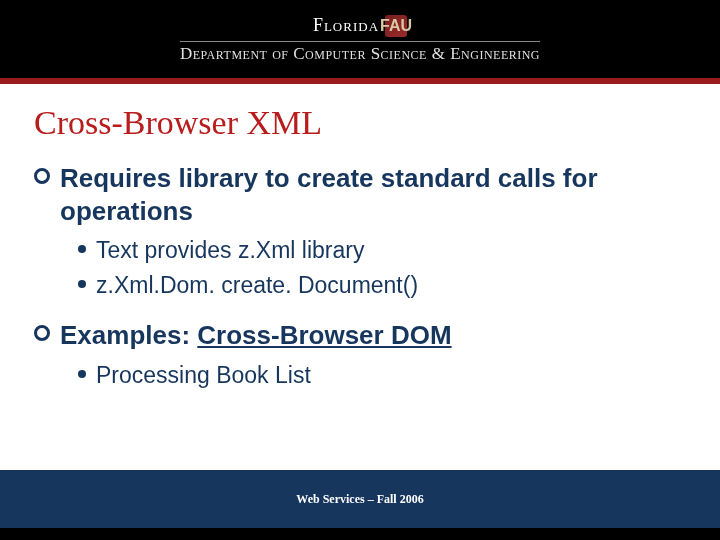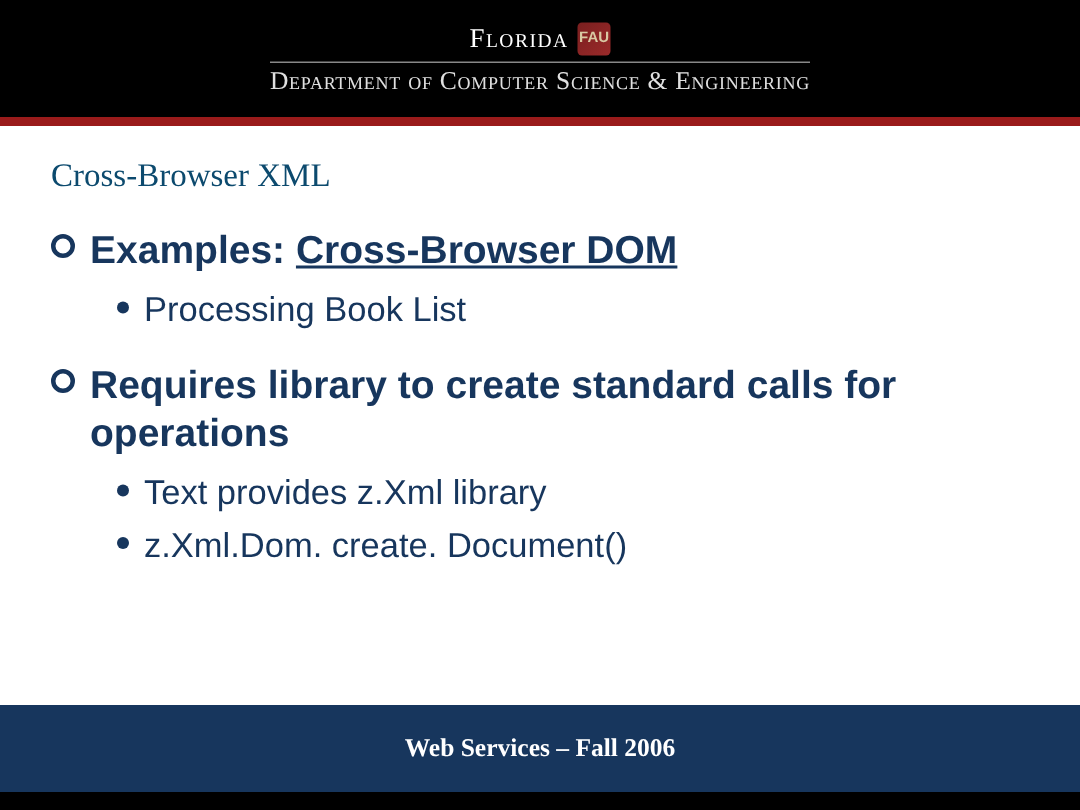--- a/index.html
+++ b/index.html
@@ -44,21 +44,21 @@
     color: #ffffff;
   }
   .logo-fau {
     width: 22px;
     height: 22px;
     background: linear-gradient(135deg, #7a1f1f 0%, #9a2a2a 100%);
     border-radius: 3px;
     display: inline-flex;
     align-items: center;
     justify-content: center;
-    font-size: 10px;
+    font-size: 16px;
     font-weight: bold;
     color: #d9c9a3;
   }
   .logo-reg {
     font-size: 9px;
     vertical-align: super;
   }
   .logo-divider {
     width: 360px;
     height: 1px;
@@ -77,23 +77,23 @@
     background: #9a1b1b;
     width: 100%;
   }
   .content {
     flex: 1 1 auto;
     padding: 20px 28px 0 34px;
     color: #17365d;
   }
   .title {
     font-family: "Times New Roman", Times, serif;
-    font-size: 22px;
+    font-size: 34px;
     font-weight: 400;
-    color: #0c4a6e;
+    color: #b91c1c;
     margin-bottom: 20px;
   }
   .bul-list {
     list-style: none;
   }
   .lvl1 {
     display: flex;
     gap: 10px;
     margin-bottom: 6px;
   }
@@ -143,21 +143,21 @@
   .footer-band {
     height: 58px;
     background: #17365d;
     display: flex;
     align-items: center;
     justify-content: center;
   }
   .footer-text {
     font-family: "Times New Roman", Times, serif;
     font-weight: bold;
-    font-size: 17px;
+    font-size: 12px;
     color: #ffffff;
   }
   .bottom-black {
     height: 12px;
     background: #000000;
   }
 </style>
 </head>
 <body>
 
@@ -173,57 +173,57 @@
       <div class="logo-dept">Department of Computer Science &amp; Engineering</div>
     </div>
   </div>
 
   <div class="red-rule"></div>
 
   <div class="content">
     <h1 class="title">Cross-Browser XML</h1>
 
     <ul class="bul-list">
-
-      <li>
-        <div class="lvl1">
-          <span class="marker">
-              <span class="ring"></span>
-            </span>
-          <span class="lvl1-text">
-            <span>Examples: </span><span class="link">Cross-Browser DOM</span>
-          </span>
-        </div>
-        <ul class="sub">
-          <li class="lvl2">
-            <span class="dot"></span>
-            <span class="lvl2-text">Processing Book List</span>
-          </li>
-        </ul>
-      </li>
 
       <li>
         <div class="lvl1">
           <span class="marker">
               <span class="ring"></span>
             </span>
           <span class="lvl1-text">Requires library to create standard calls for operations</span>
         </div>
         <ul class="sub">
           <li class="lvl2">
             <span class="dot"></span>
             <span class="lvl2-text">Text provides z.Xml library</span>
           </li>
           <li class="lvl2">
             <span class="dot"></span>
             <span class="lvl2-text">z.Xml.Dom. create. Document()</span>
           </li>
         </ul>
       </li>
 
+      <li>
+        <div class="lvl1">
+          <span class="marker">
+              <span class="ring"></span>
+            </span>
+          <span class="lvl1-text">
+            <span>Examples: </span><span class="link">Cross-Browser DOM</span>
+          </span>
+        </div>
+        <ul class="sub">
+          <li class="lvl2">
+            <span class="dot"></span>
+            <span class="lvl2-text">Processing Book List</span>
+          </li>
+        </ul>
+      </li>
+
     </ul>
   </div>
 
   <div class="footer-band">
     <div class="footer-text">Web Services – Fall 2006</div>
   </div>
   <div class="bottom-black"></div>
 
 </div>
 

